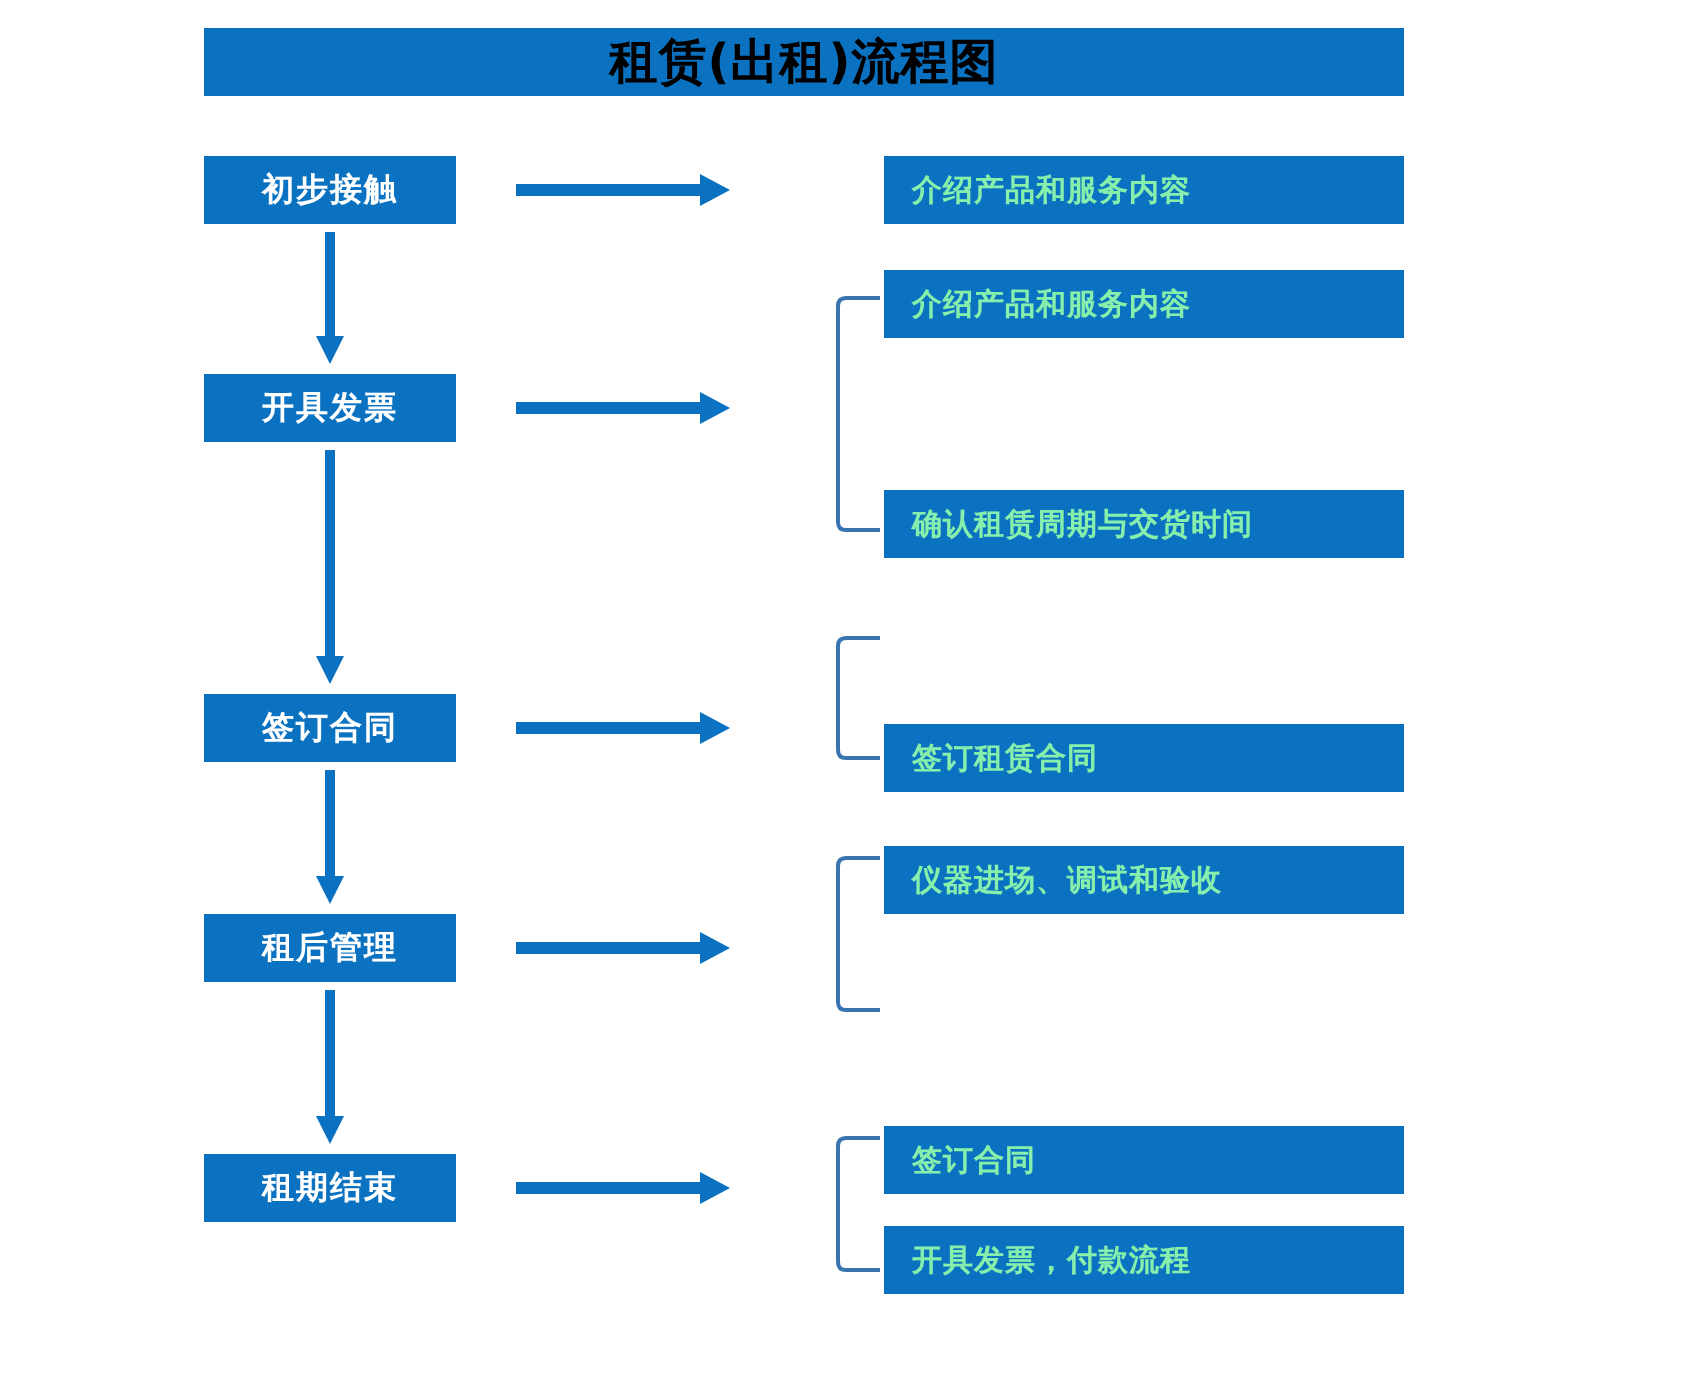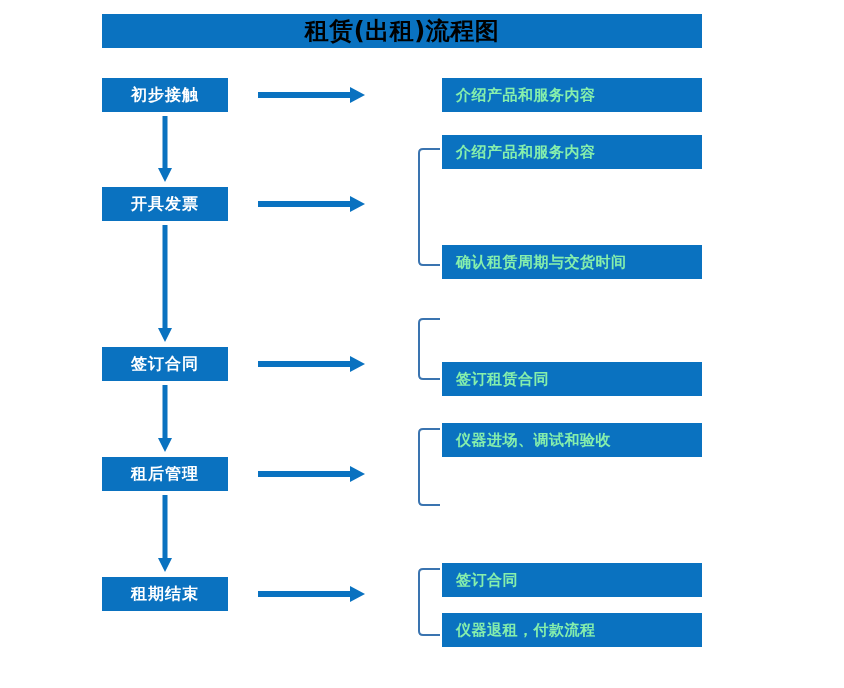--- a/index.html
+++ b/index.html
@@ -185,15 +185,15 @@
   <div class="detail-box" style="top:78px">介绍产品和服务内容</div>
 
   <div class="detail-box" style="top:135px">介绍产品和服务内容</div>
   <div class="detail-box" style="top:245px">确认租赁周期与交货时间</div>
 
   <div class="detail-box" style="top:362px">签订租赁合同</div>
 
   <div class="detail-box" style="top:423px">仪器进场、调试和验收</div>
 
   <div class="detail-box" style="top:563px">签订合同</div>
-  <div class="detail-box" style="top:613px">仪器退租，付款流程</div>
+  <div class="detail-box" style="top:613px">开具发票，付款流程</div>
 
 </div>
 
 </body></html>

